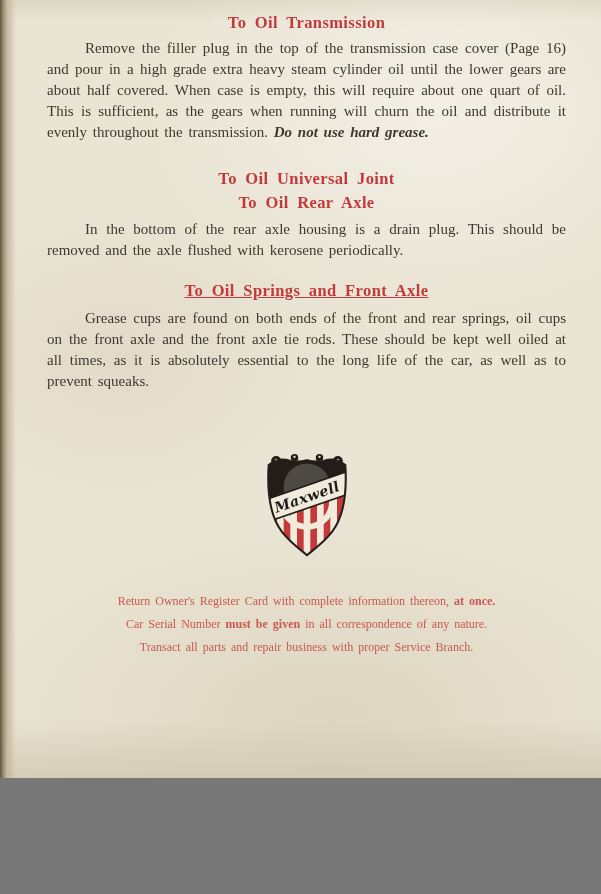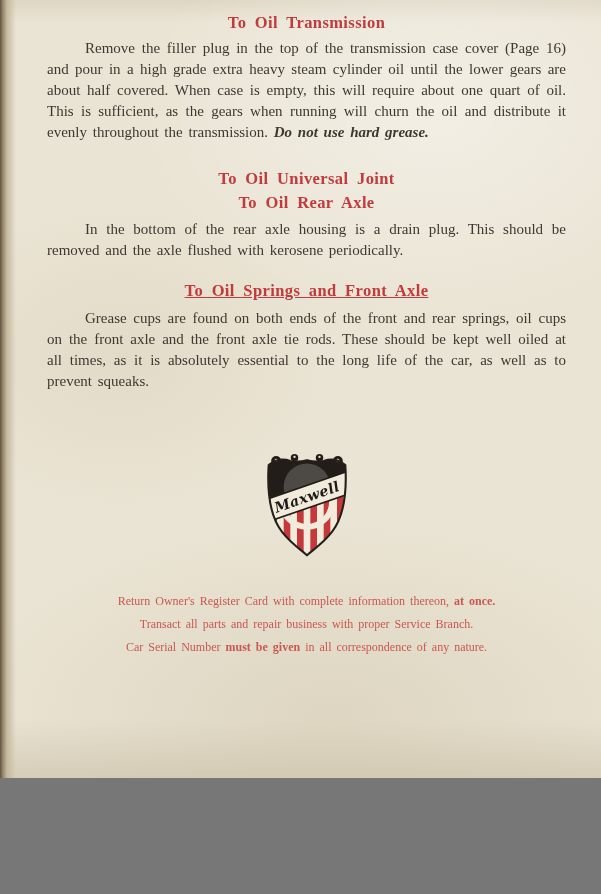--- a/index.html
+++ b/index.html
@@ -113,20 +113,20 @@
         </g>
 
         <path d="M 14 20 Q 26 10 40 15 Q 50 17 60 14 Q 70 17 80 15 Q 94 10 106 20
                  C 108 52 104 82 90 100 C 79 114 68 121 60 128
                  C 52 121 41 114 30 100 C 16 82 12 52 14 20 Z" fill="none" stroke="#241f1b" stroke-width="2.5"></path>
       </svg>
     </div>
 
     <div class="footer">
       <div><span>Return Owner's Register Card with complete information thereon, </span><span class="b">at once.</span></div>
+      <div><span>Car Serial Number </span><span class="b">must be given</span><span> in all correspondence of any nature.</span></div>
       <div>Transact all parts and repair business with proper Service Branch.</div>
-      <div><span>Car Serial Number </span><span class="b">must be given</span><span> in all correspondence of any nature.</span></div>
     </div>
 
   </div>
 
   <div class="page-number">15</div>
 </div>
 
 </body></html>

